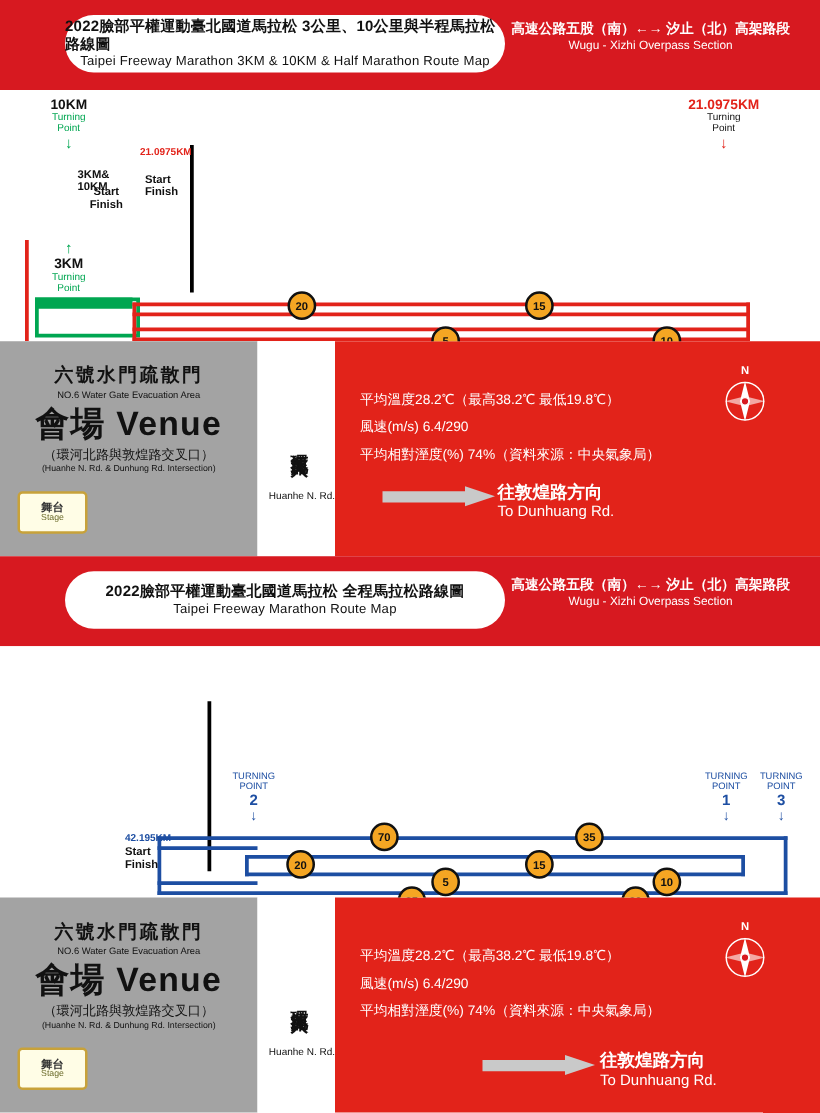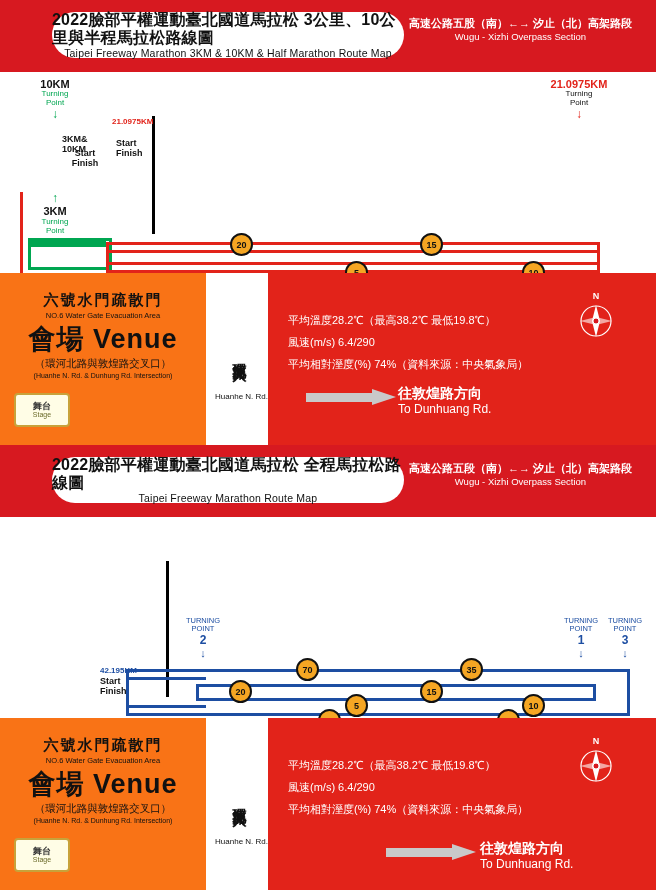--- a/index.html
+++ b/index.html
@@ -14,21 +14,21 @@
 
   
   .section{position:absolute;left:0;width:656px;}
   .titlebar{position:relative;height:72px;background:#d71920;}
   .titlebox{
     position:absolute;left:52px;top:12px;width:352px;height:46px;
     background:#ffffff;border-radius:23px;
     display:flex;flex-direction:column;align-items:center;justify-content:center;
     line-height:1.15;
   }
-  .titlebox .zh{font-size:16px;color:#111;font-weight:bold;letter-spacing:.2px;}
+  .titlebox .zh{font-size:12px;color:#111;font-weight:bold;letter-spacing:.2px;}
   .titlebox .en{font-size:10.5px;color:#111;letter-spacing:.2px;}
   .sectionlabel{
     position:absolute;right:24px;top:16px;text-align:center;color:#ffffff;line-height:1.35;
   }
   .sectionlabel .zh{font-size:11px;font-weight:bold;}
   .sectionlabel .en{font-size:9.5px;}
 
   
   .map{position:relative;background:#ffffff;overflow:hidden;}
   .vline{position:absolute;background:#000;width:3px;}
@@ -44,21 +44,21 @@
   .greenbox{
     position:absolute;border:3px solid #00a651;background:#ffffff;
   }
   .greenfill{position:absolute;background:#00a651;}
 
   
   .blueline{position:absolute;background:#1d4ea2;}
 
   
   .venueband{position:relative;height:172px;}
-  .venue-left{position:absolute;left:0;top:0;width:206px;height:172px;background:#f97316;}
+  .venue-left{position:absolute;left:0;top:0;width:206px;height:172px;background:#a3a3a3;}
   .venue-mid{position:absolute;left:206px;top:0;width:62px;height:172px;background:#ffffff;}
   .venue-right{position:absolute;left:268px;top:0;width:388px;height:172px;background:#e2231a;}
   .venue-left .zh1{position:absolute;left:0;right:0;top:18px;text-align:center;font-size:15px;font-weight:bold;color:#111;letter-spacing:2px;}
   .venue-left .en1{position:absolute;left:0;right:0;top:38px;text-align:center;font-size:7.5px;color:#111;}
   .venue-left .big{position:absolute;left:0;right:0;top:48px;text-align:center;font-size:27px;font-weight:bold;color:#111;letter-spacing:1px;}
   .venue-left .zh2{position:absolute;left:0;right:0;top:84px;text-align:center;font-size:10.5px;color:#111;}
   .venue-left .en2{position:absolute;left:0;right:0;top:99px;text-align:center;font-size:7px;color:#111;}
   .stage{
     position:absolute;left:14px;top:120px;width:52px;height:30px;
     border:2px solid #c8a23a;border-radius:4px;background:#fffde6;

